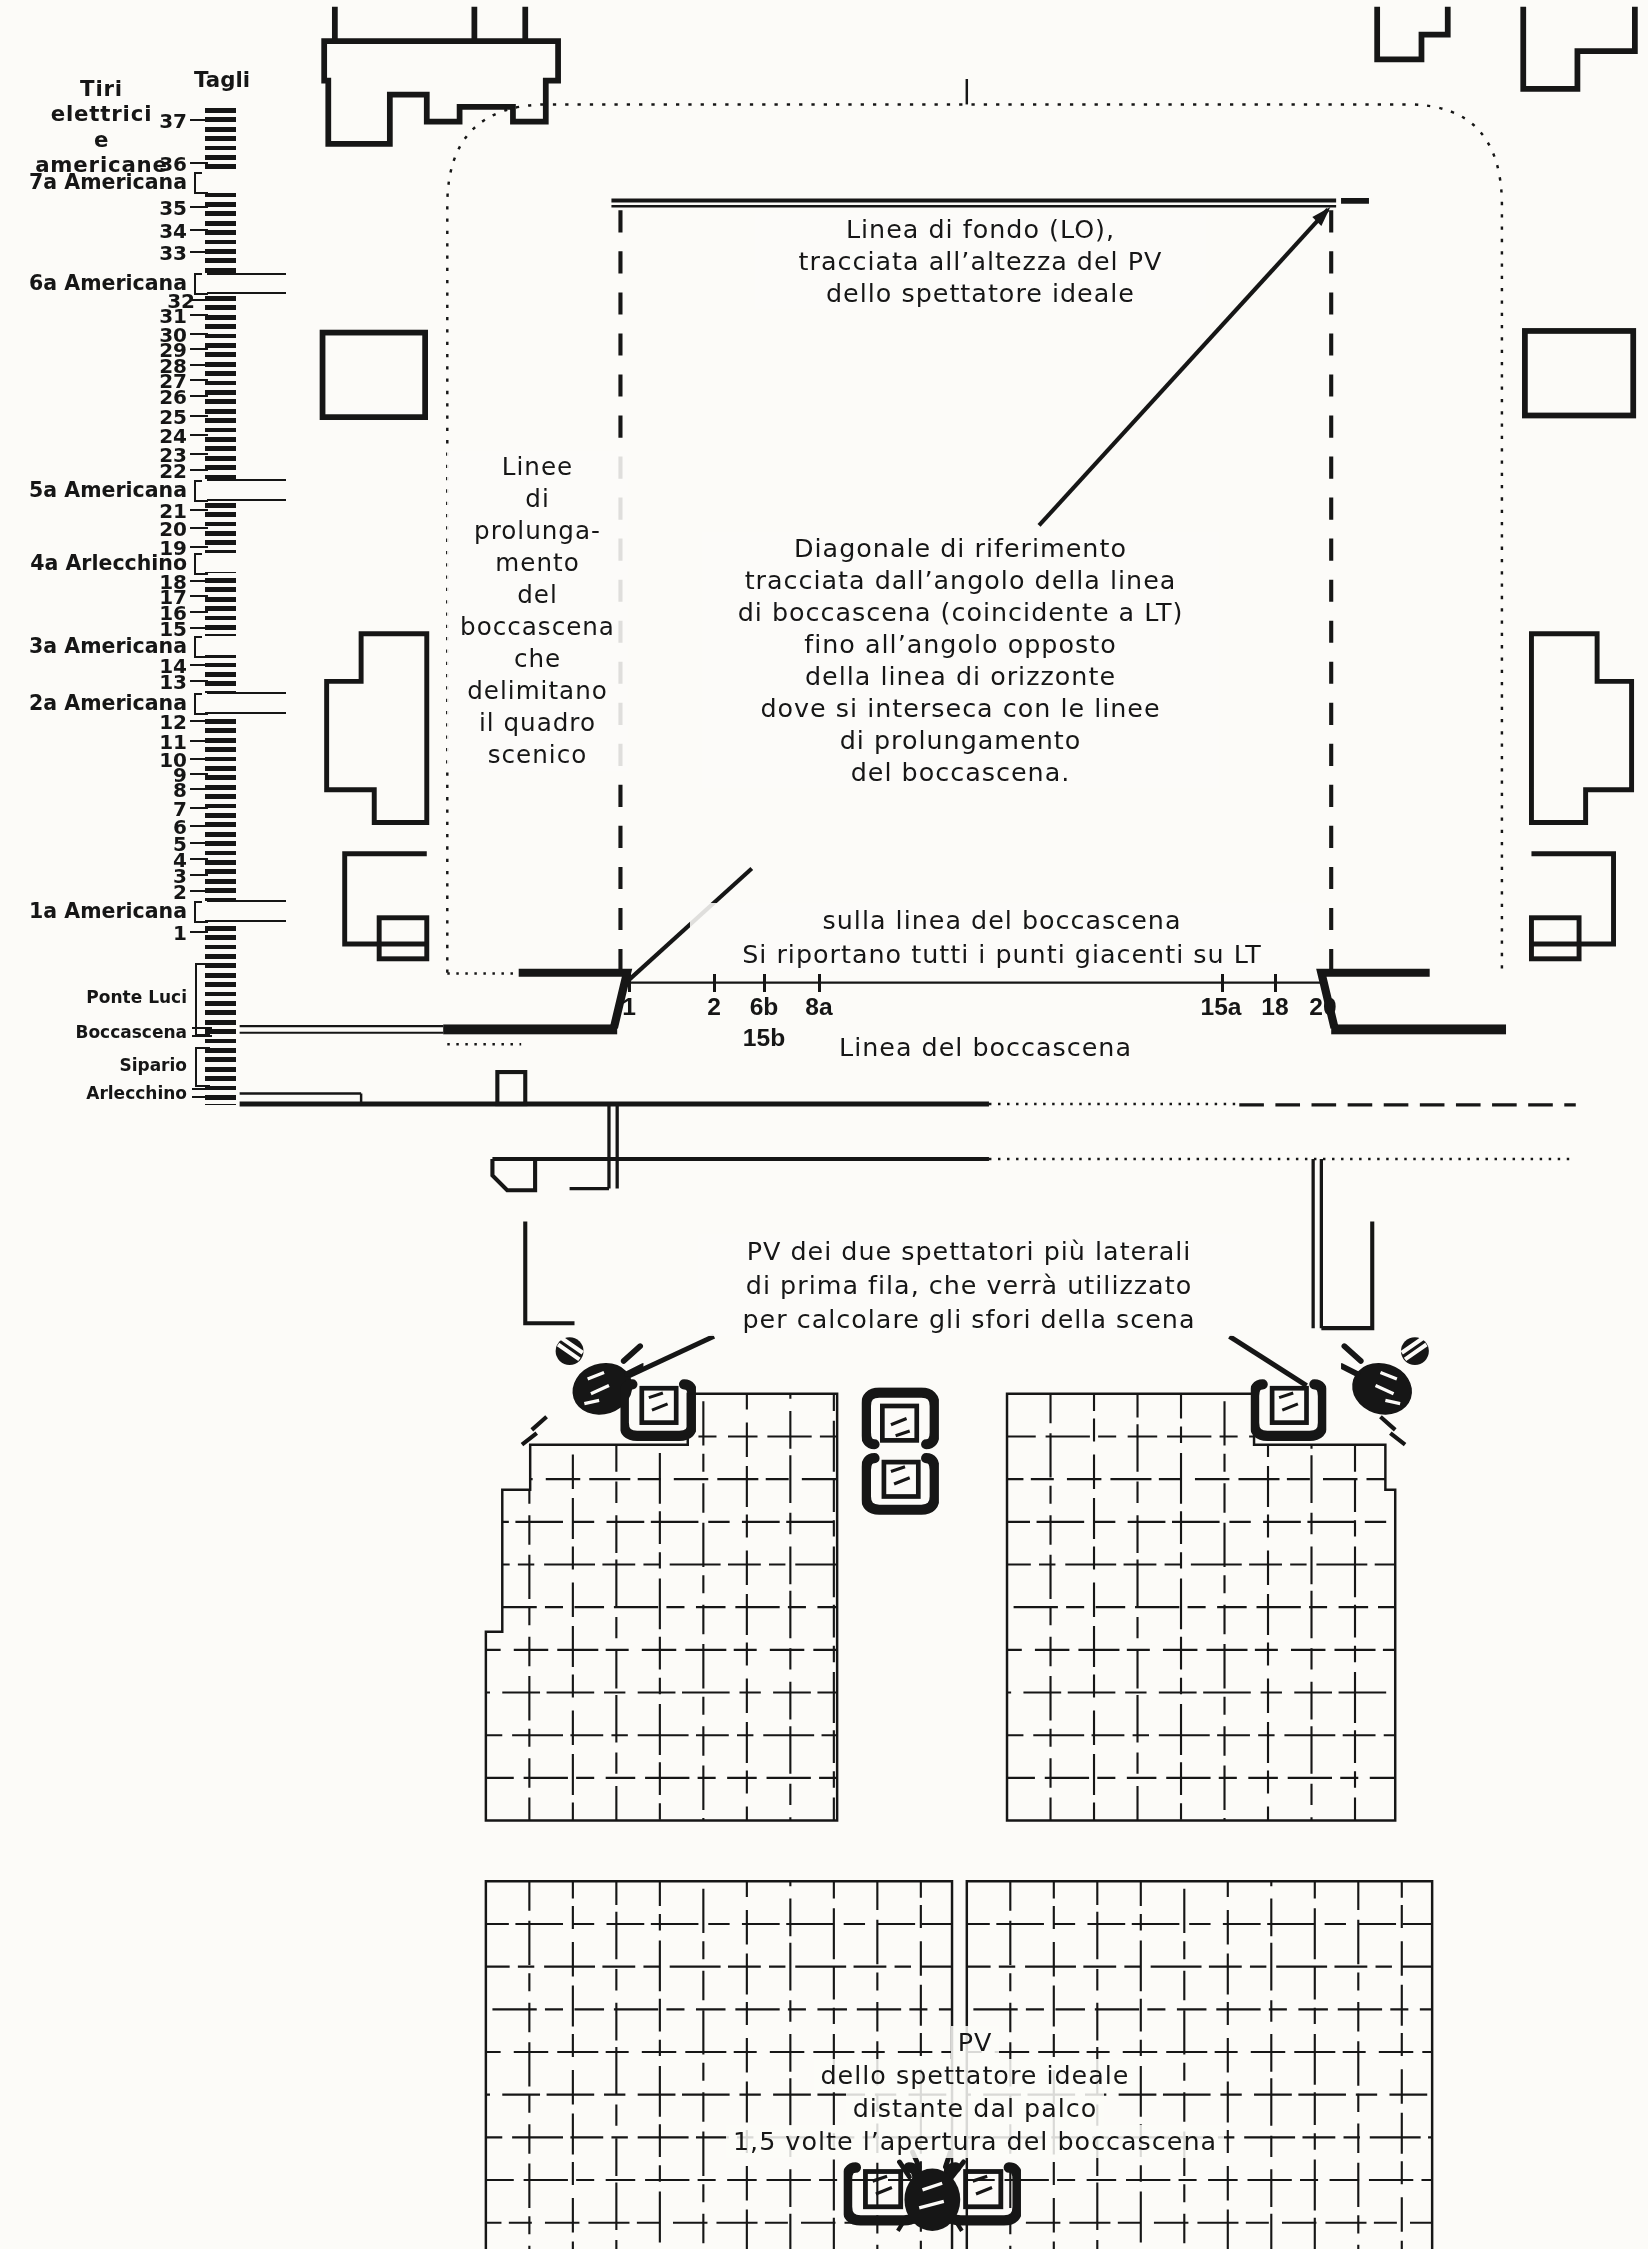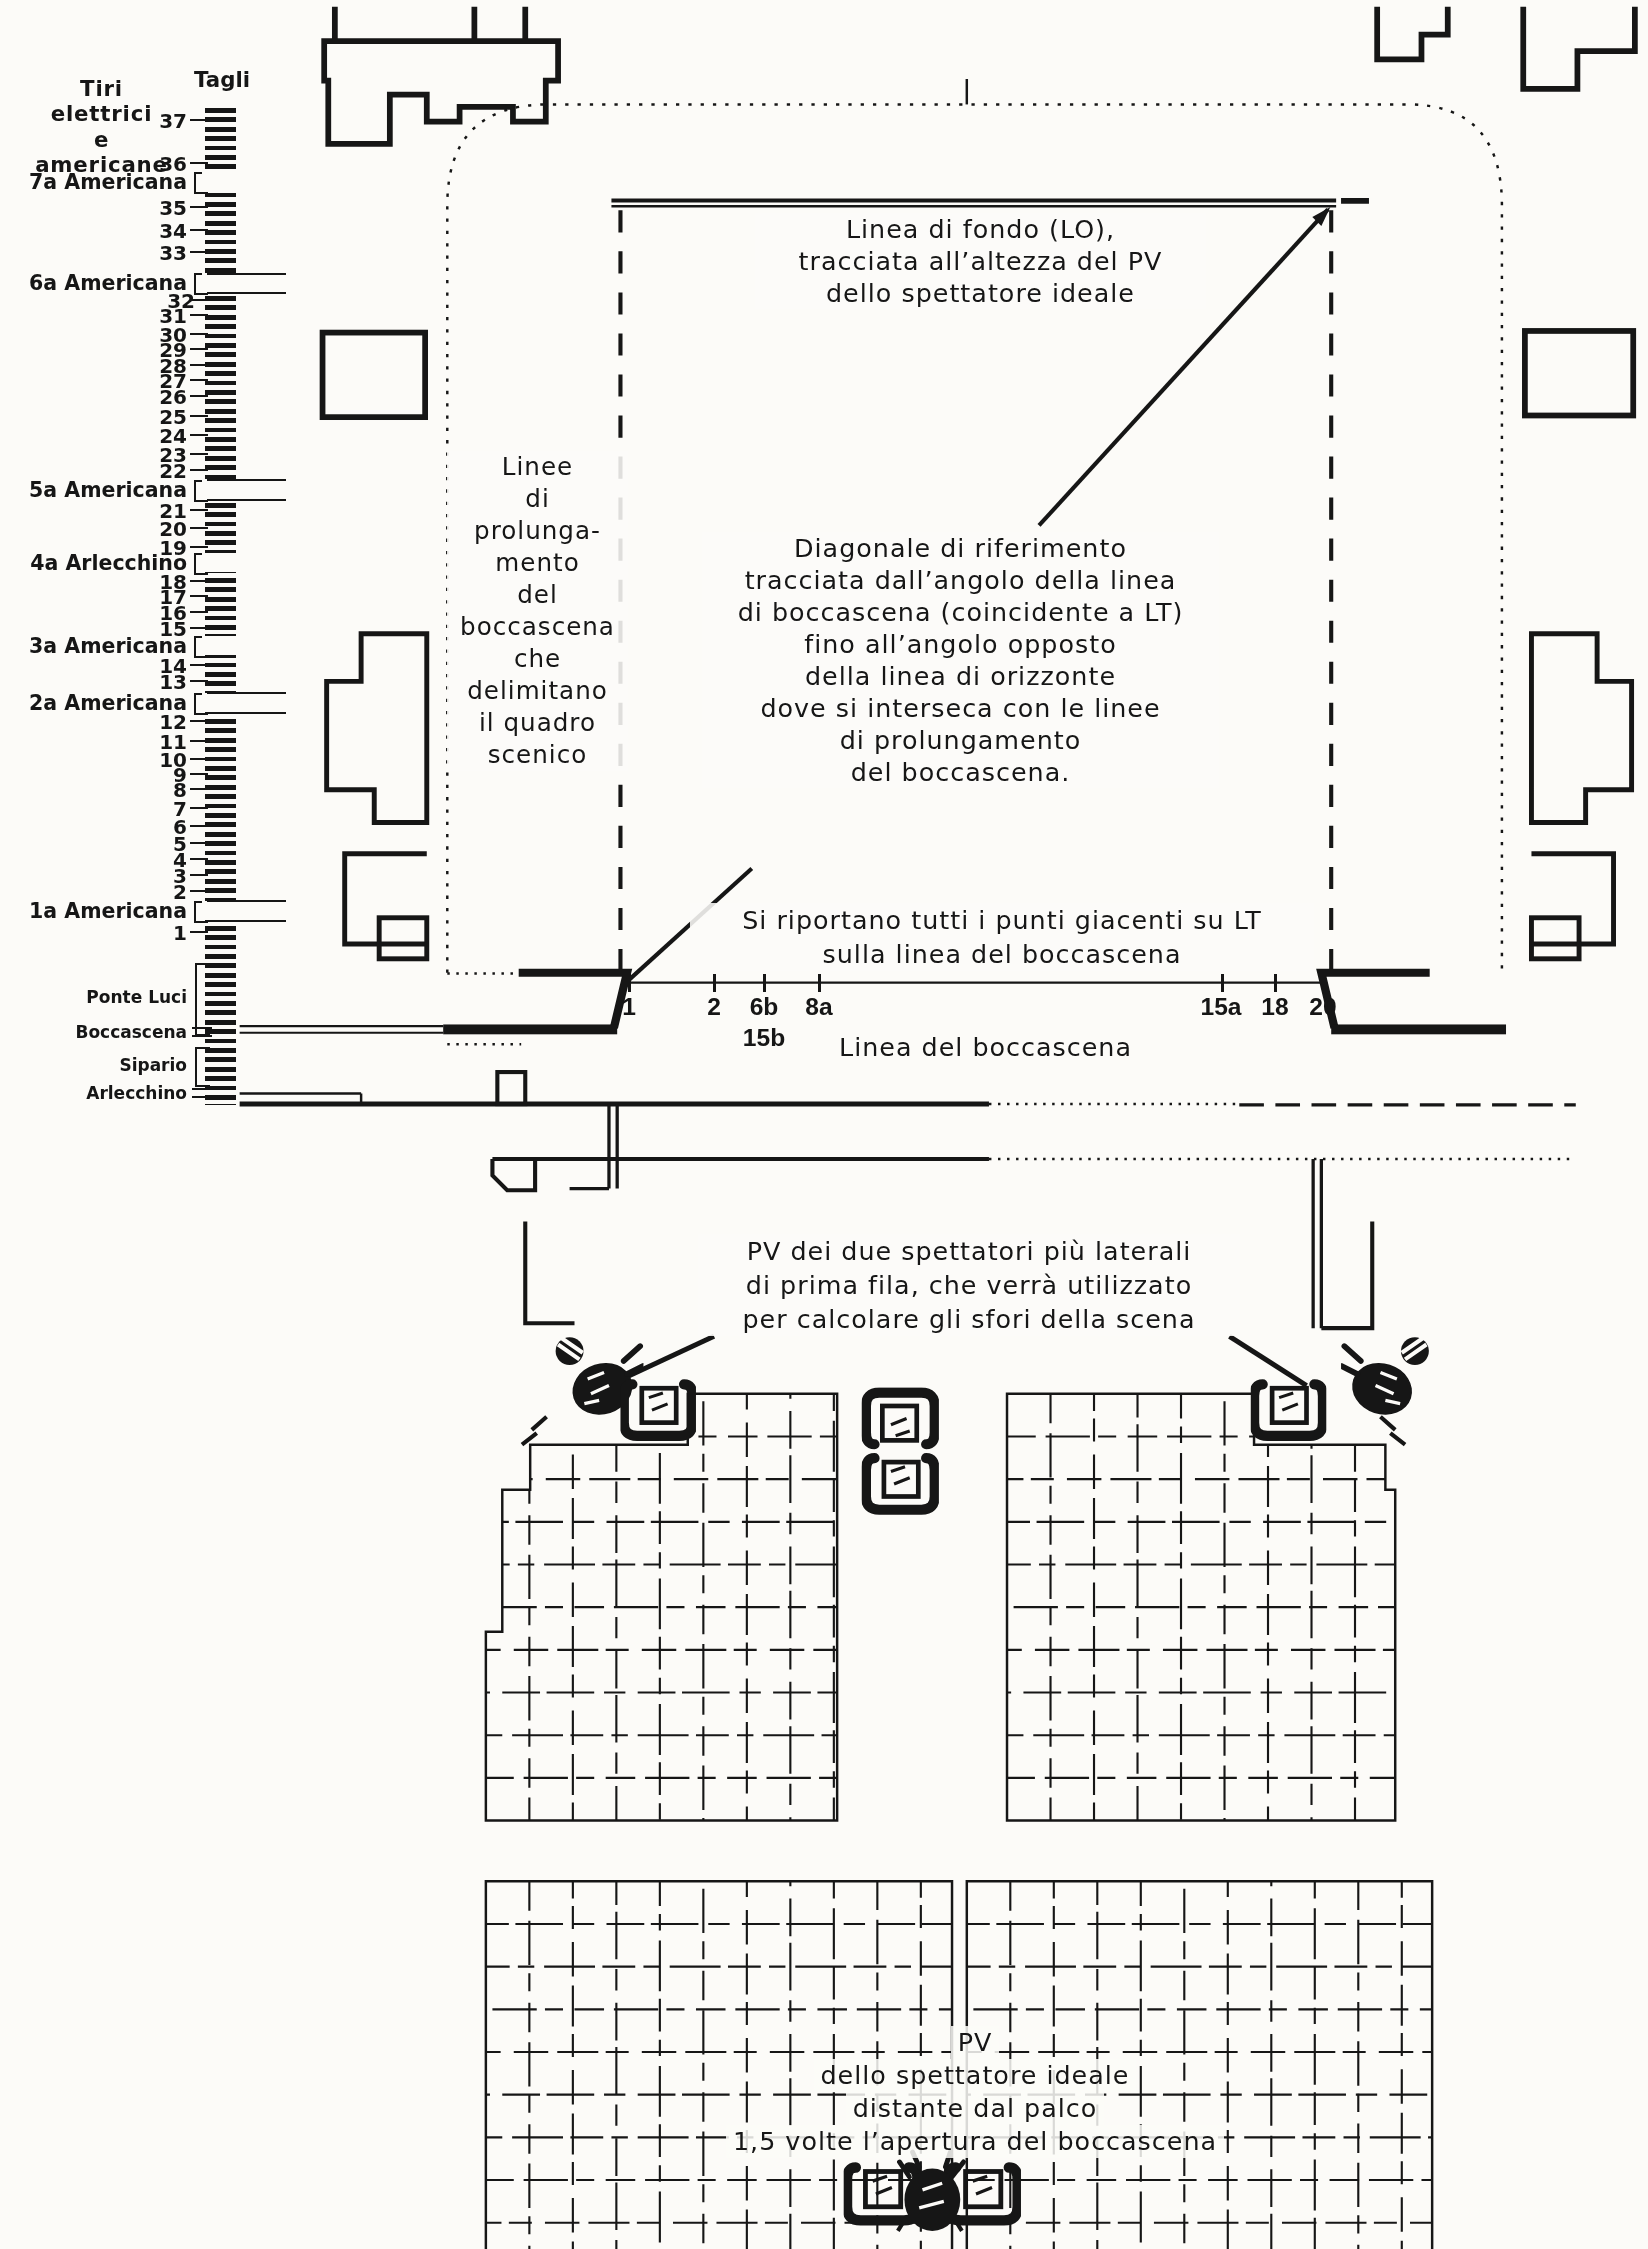--- a/index.html
+++ b/index.html
@@ -487,22 +487,22 @@
     <div>tracciata dall’angolo della linea</div>
     <div>di boccascena (coincidente a LT)</div>
     <div>fino all’angolo opposto</div>
     <div>della linea di orizzonte</div>
     <div>dove si interseca con le linee</div>
     <div>di prolungamento</div>
     <div>del boccascena.</div>
   </div>
 
   <div class="txt" id="note-riporto">
+    <div>sulla linea del boccascena</div>
     <div>Si riportano tutti i punti giacenti su LT</div>
-    <div>sulla linea del boccascena</div>
   </div>
 
   <div class="txt" id="label-boccascena-line">Linea del boccascena</div>
 
   <div id="lt-labels">
       <div class="lt-tick" style="left: 628px;"></div>
       <div class="lt-label" style="left: 592px; top: 993px;">1</div>
       <div class="lt-tick" style="left: 713px;"></div>
       <div class="lt-label" style="left: 677px; top: 993px;">2</div>
       <div class="lt-tick" style="left: 763px;"></div>

